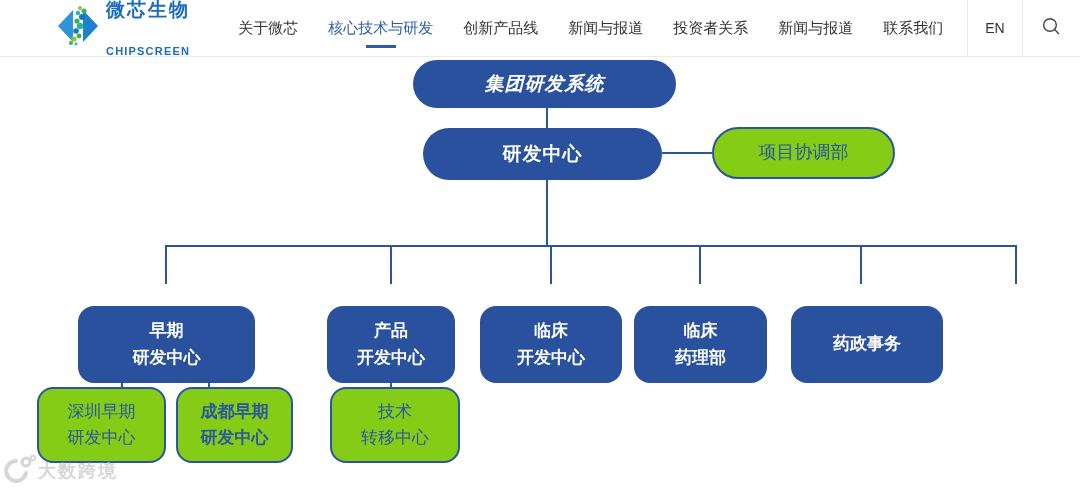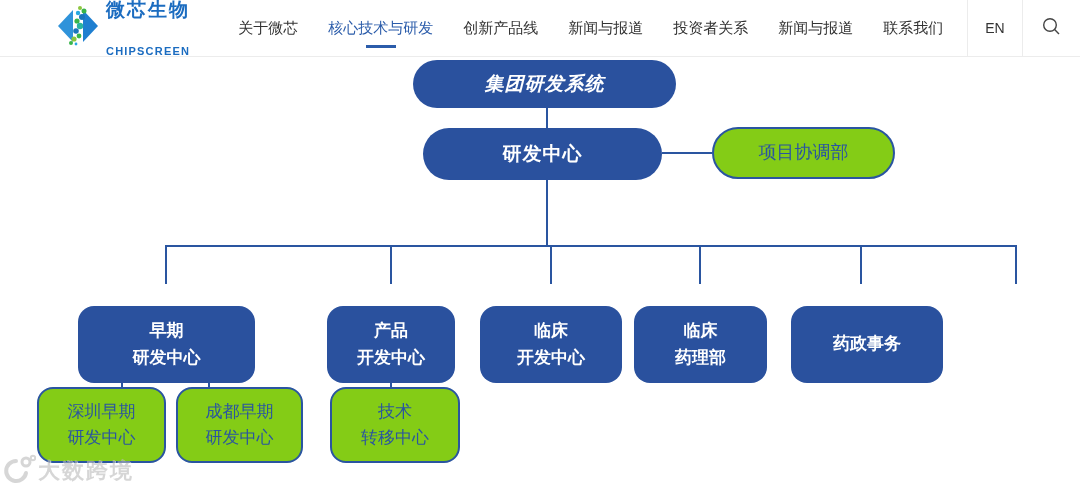--- a/index.html
+++ b/index.html
@@ -46,39 +46,39 @@
   .lvl3{top:227px;height:77px;margin-top:22px;}
   #b3-0{left:78px;width:177px;}
   #b3-1{left:327px;width:128px;}
   #b3-2{left:480px;width:142px;}
   #b3-3{left:634px;width:133px;}
   #b3-4{left:791px;width:152px;}
   #b3-5{left:957px;width:118px;}
 
   .lvl4{top:330px;height:76px;font-weight:normal;}
   #b4-0{left:37px;width:129px;text-align:right;}
-  #b4-1{left:176px;width:127px;}
+  #b4-1{left:176px;width:117px;font-weight:bold;}
   #b4-2{left:330px;width:130px;}
 
   .vline{position:absolute;width:2px;background:var(--lineblue);}
   .hline{position:absolute;height:2px;background:var(--lineblue);}
   #l-root-rd{left:546px;top:51px;height:20px;}
   #l-rd-proj{left:662px;top:95px;width:50px;}
   #l-rd-bus{left:546px;top:123px;height:67px;}
   #bus{left:165px;top:188px;width:852px;}
   .drop{top:188px;height:39px;}
   #d0{left:165px;} #d1{left:390px;} #d2{left:550px;}
   #d3{left:699px;} #d4{left:860px;} #d5{left:1015px;}
   .subdrop{top:304px;height:26px;}
   #s0{left:121px;} #s1{left:208px;} #s2{left:390px;}
 
   
   .watermark{position:absolute;left:2px;bottom:4px;display:flex;align-items:center;
     gap:2px;opacity:.6;z-index:5;pointer-events:none;}
-  .watermark .wm-text{font-size:22px;font-weight:bold;color:#bcbcbc;letter-spacing:2px;
+  .watermark .wm-text{font-size:18px;font-weight:bold;color:#bcbcbc;letter-spacing:2px;
     text-shadow:1px 1px 0 #fff;}
 </style>
 </head>
 <body>
 
 <div class="page">
 
   <div class="header">
 
     <div class="logo">

